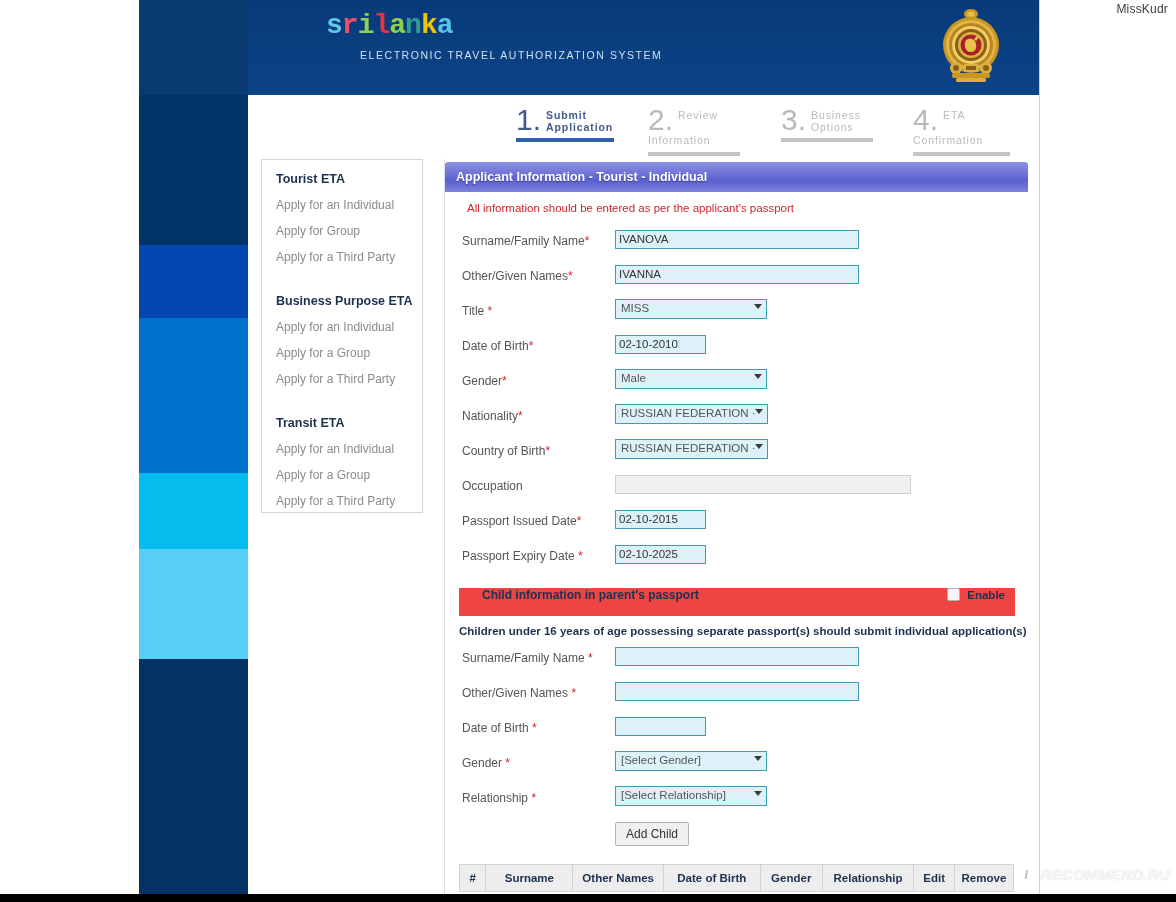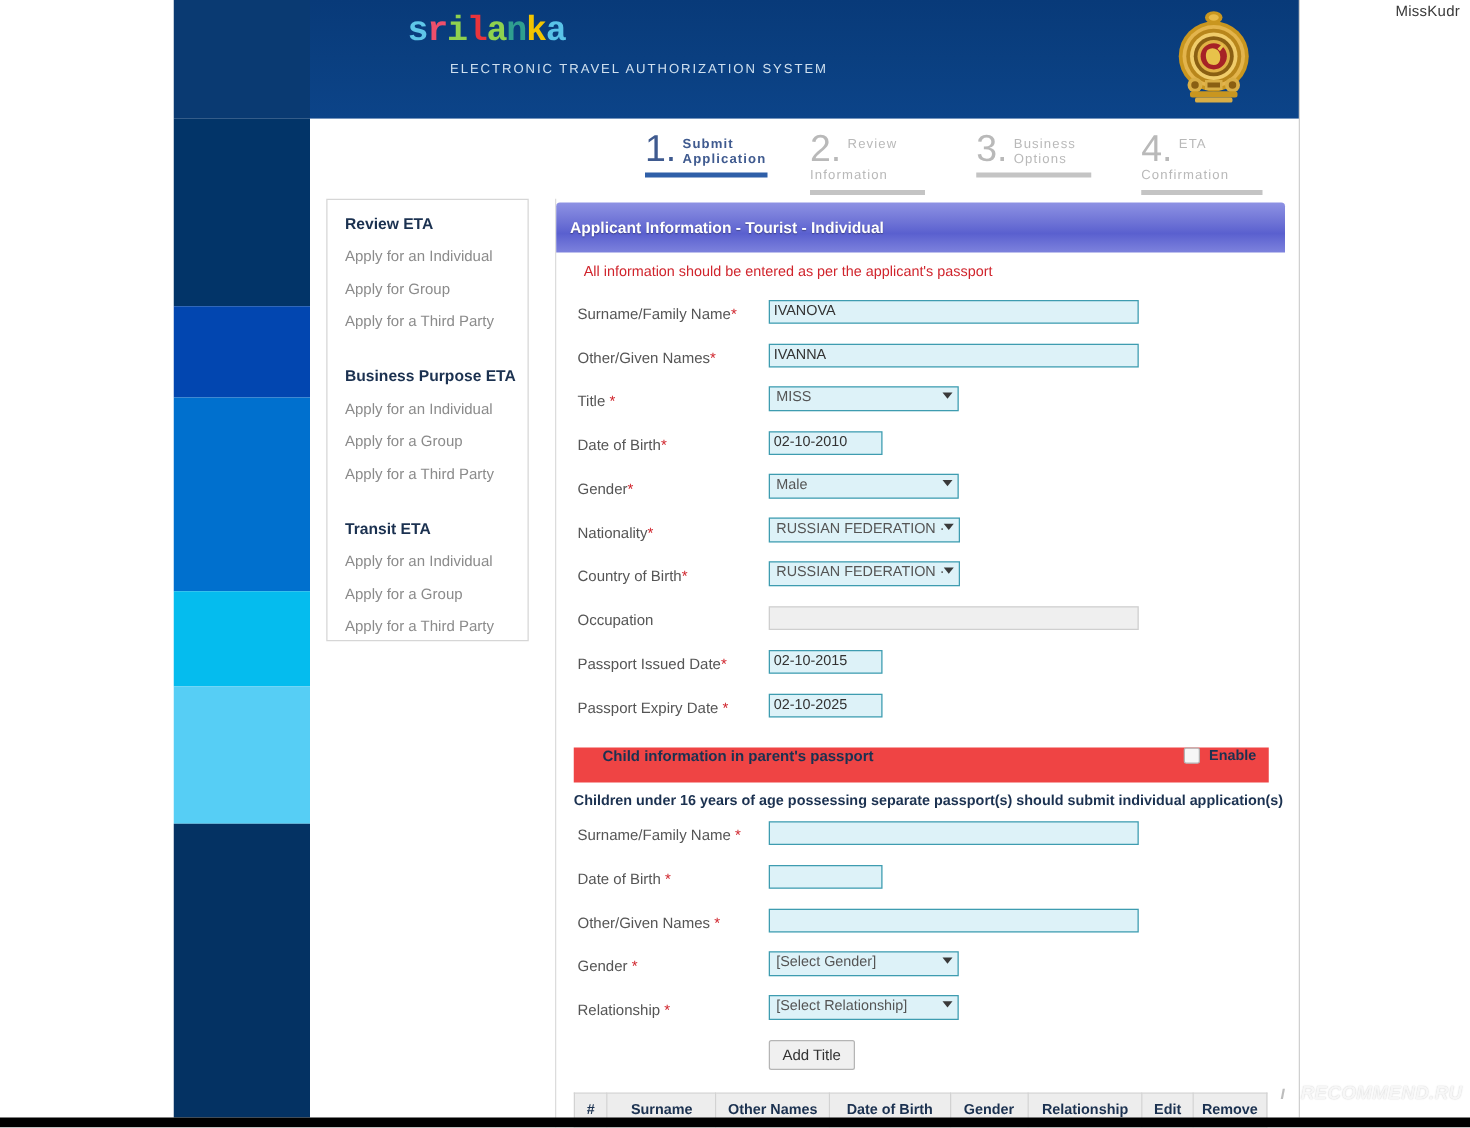--- a/index.html
+++ b/index.html
@@ -102,21 +102,21 @@
     display:block; font-size:12px; color:#8b8b8b;
     padding:6px 0 6px 0; text-decoration:none; cursor:pointer;
   }
 
   
   #panel {
     position:absolute; left:196px; top:0; width:585px; min-height:735px;
     background:#fff; border-left:1px solid #dcdcdc;
   }
   #panel-head {
-    height:40px; margin:3px 1px 0 0;
+    height:30px; margin:3px 1px 0 0;
     background:linear-gradient(180deg,#8e92e4 0%,#6f74d6 38%,#5a60cf 62%,#7d82dd 100%);
     border-radius:3px 3px 0 0;
     color:#fff; font-size:12.5px; font-weight:700;
     display:flex; align-items:center; padding-left:11px;
     text-shadow:0 1px 1px rgba(0,0,0,.35);
   }
   #notice {
     color:#d0242c; font-size:11.5px; margin:10px 0 0 22px;
   }
 
@@ -127,21 +127,21 @@
   }
   .row .lab .req { color:#d0242c; }
   .row .ctl { position:absolute; left:156px; top:3px; }
 
   input.txt, .fakeinput {
     height:19px; border:1px solid #3e9cb0; background:#ddf2f8;
     font-size:11.5px; color:#333; padding:0 3px; outline:none;
     font-family:"Liberation Sans", sans-serif;
   }
   input.txt::placeholder { color:#9a9a9a; }
-  input.txt.wide { width:296px; }
+  input.txt.wide { width:244px; }
   input.txt.date { width:91px; }
   input.txt.disabled {
     background:#efefef; border:1px solid #cfcfcf; width:296px;
   }
   .sel {
     position:relative; height:20px; border:1px solid #3e9cb0;
     background:#ddf2f8; font-size:11.5px; color:#555;
     padding:2px 20px 0 5px; white-space:nowrap; overflow:hidden; cursor:pointer;
   }
   .sel.w150 { width:152px; }
@@ -301,21 +301,21 @@
         <div>ETA</div>
         <div>Confirmation</div>
       </div>
       <div class="bar"></div>
     </div>
   </div>
 
   <div id="content">
 
     <div id="sidebar">
-      <div class="nav-head">Review ETA</div>
+      <div class="nav-head">Tourist ETA</div>
       <a class="nav-link">Apply for an Individual</a>
       <a class="nav-link">Apply for Group</a>
       <a class="nav-link">Apply for a Third Party</a>
 
       <div class="nav-head second">Business Purpose ETA</div>
       <a class="nav-link">Apply for an Individual</a>
       <a class="nav-link">Apply for a Group</a>
       <a class="nav-link">Apply for a Third Party</a>
 
       <div class="nav-head third">Transit ETA</div>
@@ -421,32 +421,32 @@
 
       <div id="child-note">Children under 16 years of age possessing separate passport(s) should submit individual application(s)</div>
 
       <div class="row">
         <div class="lab"><span>Surname/Family Name </span><span class="req">*</span></div>
         <div class="ctl"><input class="txt wide" value="" style=""></div>
 
       </div>
 
       <div class="row">
+        <div class="lab"><span>Other/Given Names </span><span class="req">*</span></div>
+        <div class="ctl"><input class="txt wide" value="" style=""></div>
+
+      </div>
+
+      <div class="row">
         <div class="lab"><span>Date of Birth </span><span class="req">*</span></div>
         <div class="ctl"><input class="txt date" value="" style=""></div>
 
       </div>
 
       <div class="row">
-        <div class="lab"><span>Other/Given Names </span><span class="req">*</span></div>
-        <div class="ctl"><input class="txt wide" value="" style=""></div>
-
-      </div>
-
-      <div class="row">
         <div class="lab"><span>Gender </span><span class="req">*</span></div>
         <div class="ctl">
           <div class="sel w150">
             <span>[Select Gender]</span>
             <span class="arrow"></span>
           </div>
         </div>
 
       </div>
 
@@ -455,21 +455,21 @@
         <div class="ctl">
           <div class="sel w150">
             <span>[Select Relationship]</span>
             <span class="arrow"></span>
           </div>
         </div>
 
       </div>
 
       <div id="add-child-wrap">
-        <button id="add-child">Add Title</button>
+        <button id="add-child">Add Child</button>
       </div>
 
       <div id="child-table">
         <table>
           <thead>
             <tr>
               <th style="width:28px">#</th>
               <th style="width:92px">Surname</th>
               <th style="width:92px">Other Names</th>
               <th style="width:100px">Date of Birth</th>

